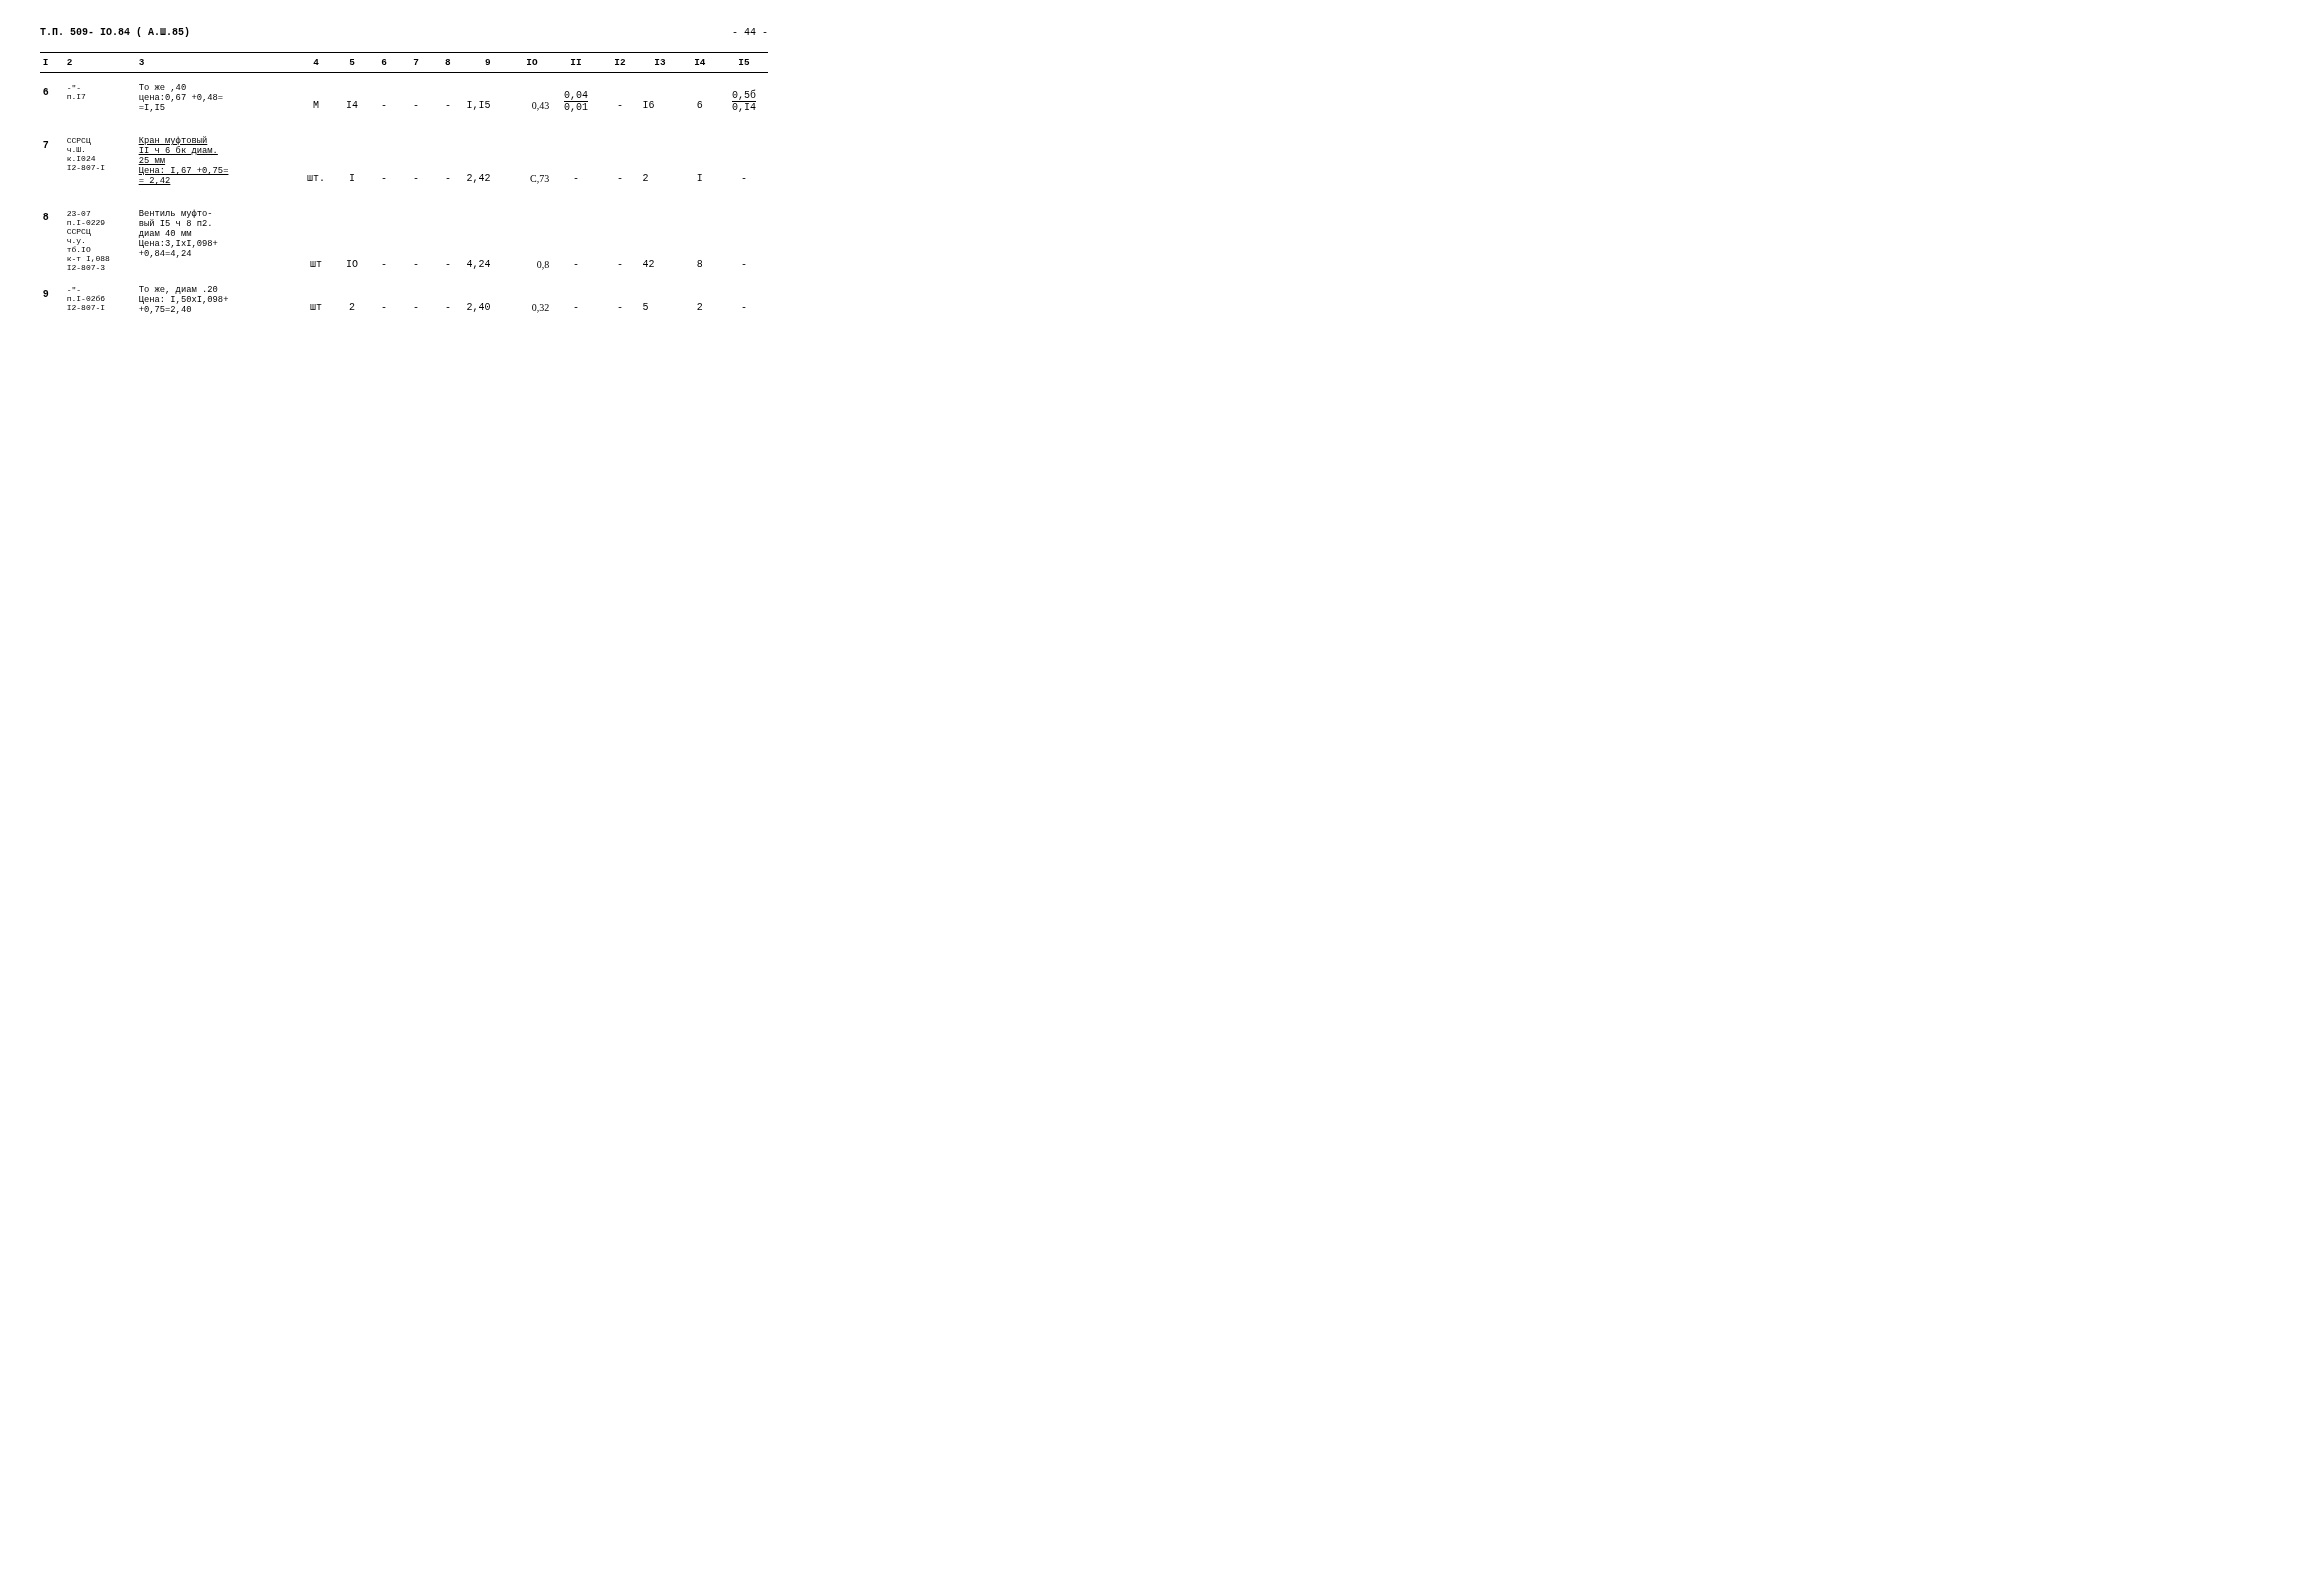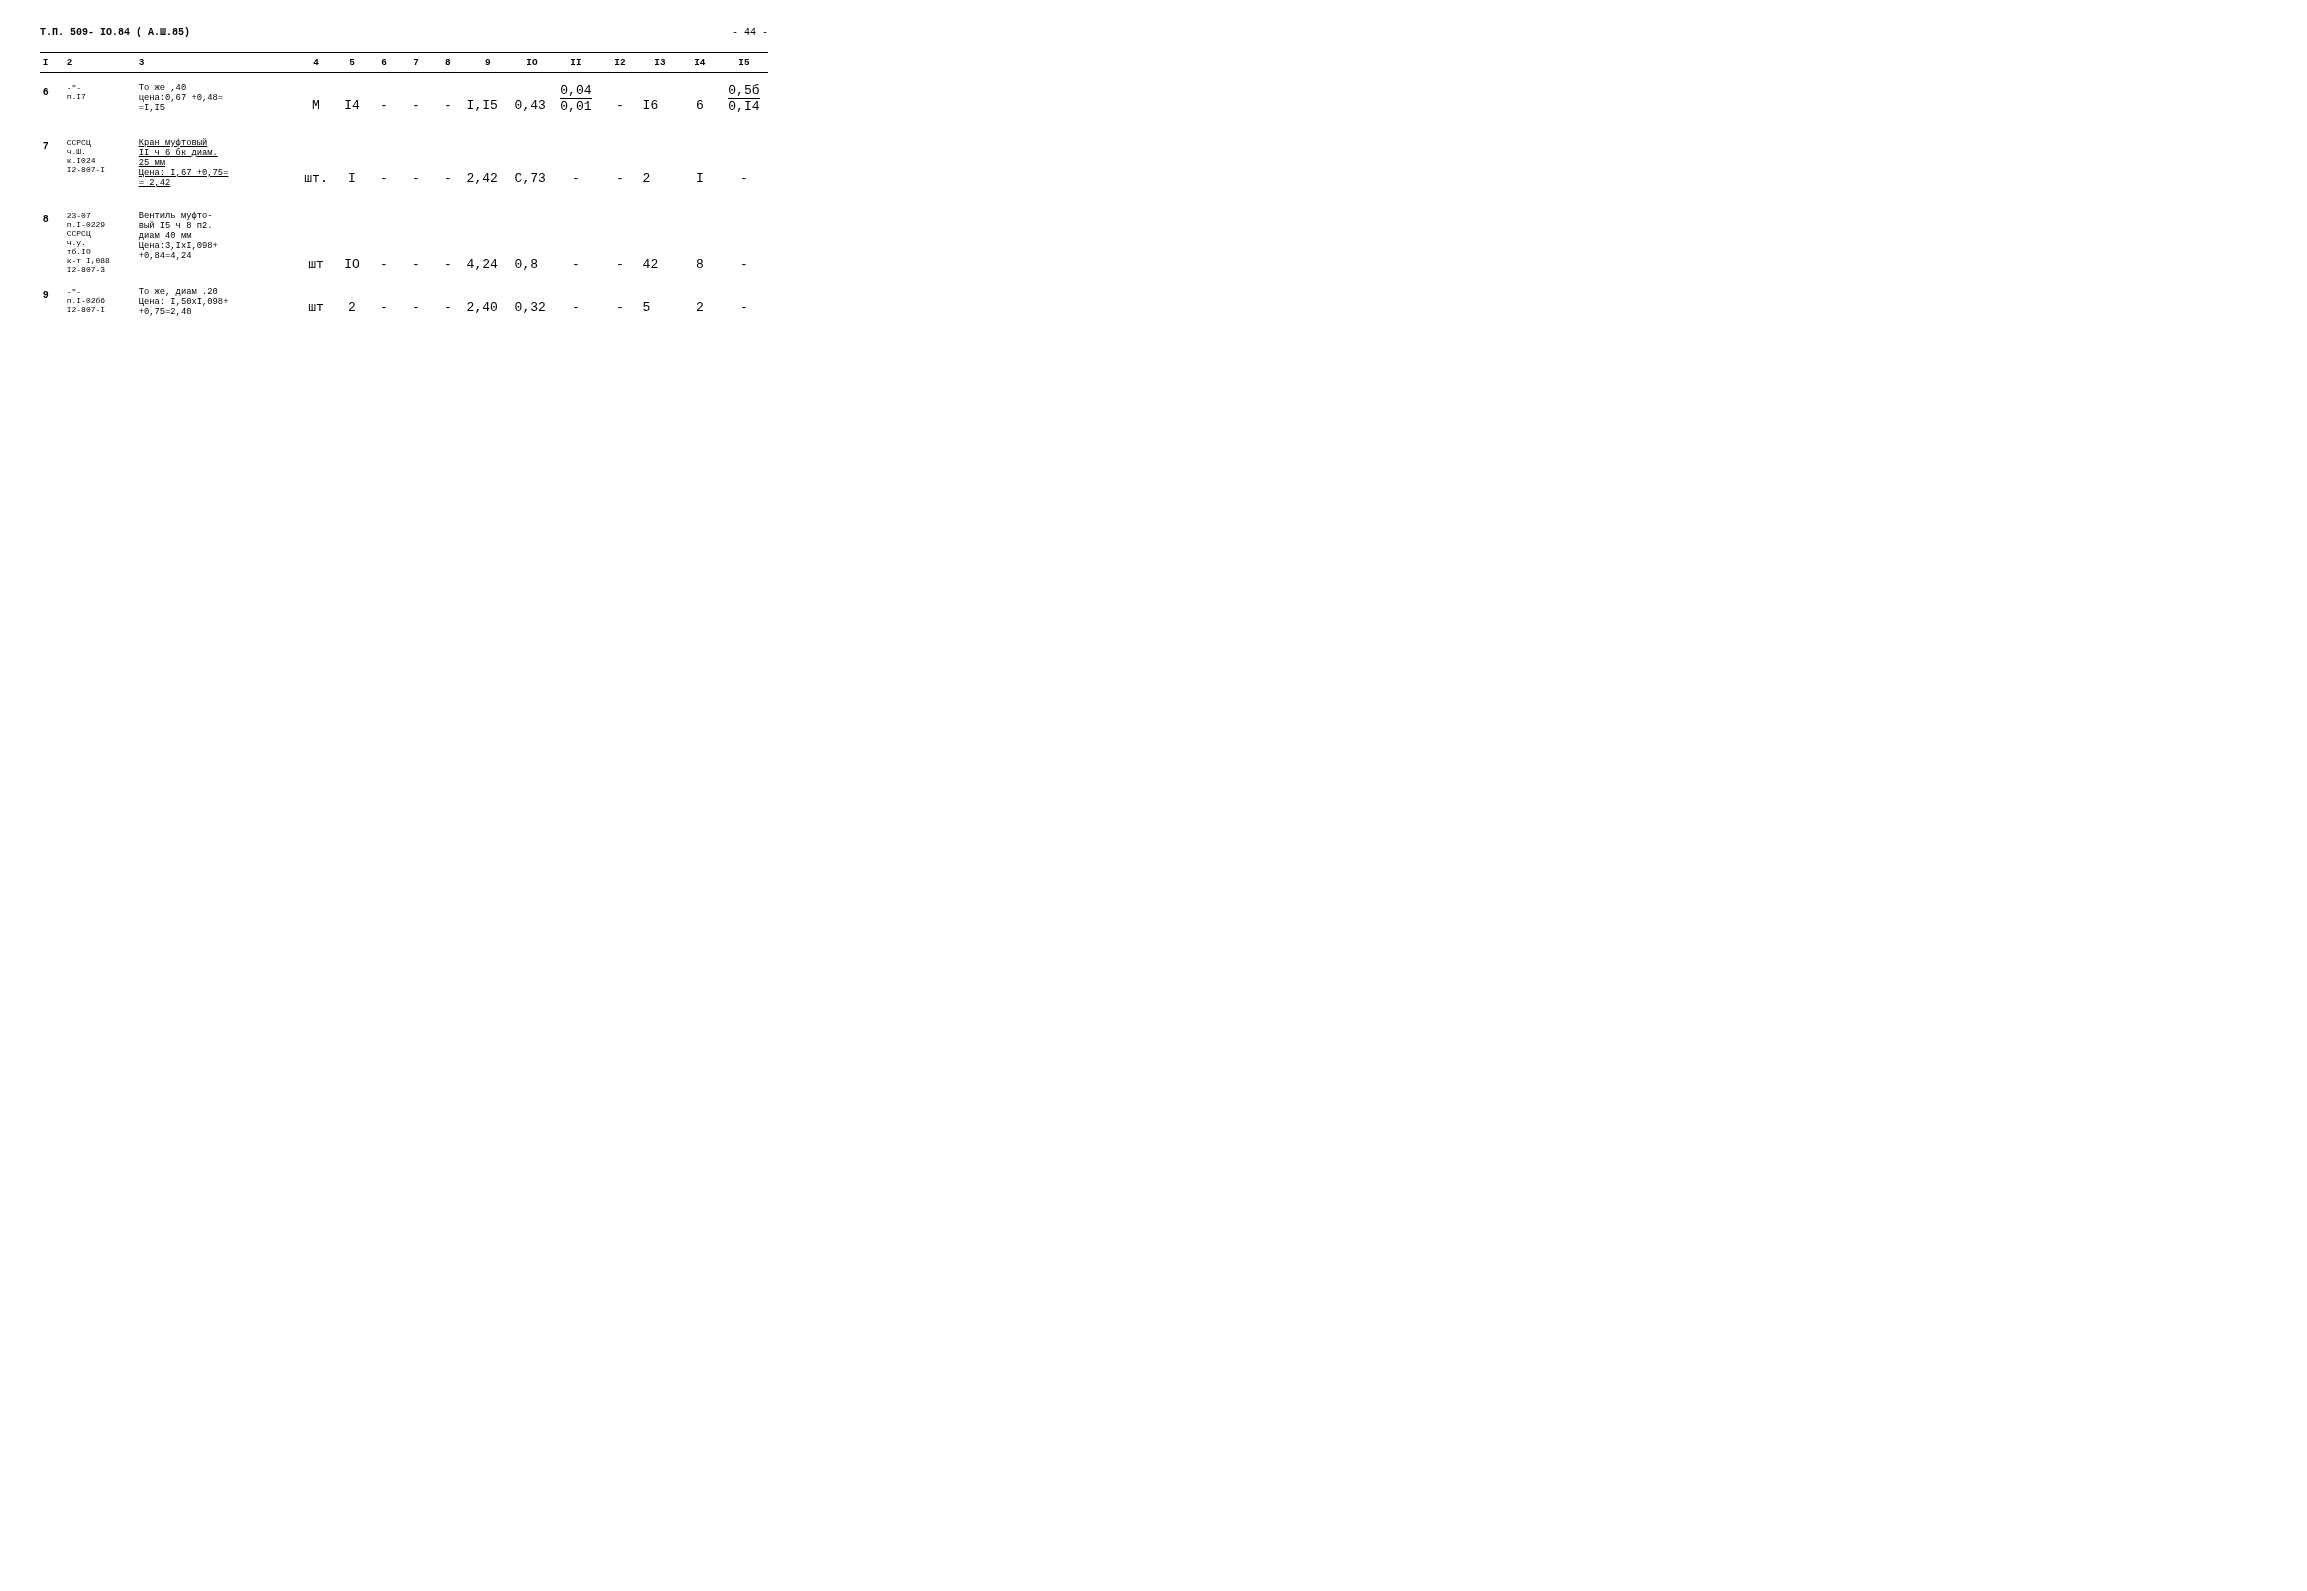--- a/index.html
+++ b/index.html
@@ -70,33 +70,33 @@
     .col-header-row th:nth-child(10) { width: 5%; }
     .col-header-row th:nth-child(11) { width: 6%; }
     .col-header-row th:nth-child(12) { width: 5%; }
     .col-header-row th:nth-child(13) { width: 5%; }
     .col-header-row th:nth-child(14) { width: 5%; }
     .col-header-row th:nth-child(15) { width: 6%; }
 
     .data-row td {
       padding: 2px 2.7px;
       vertical-align: top;
-      font-size: 13px;
+      font-size: 10px;
     }
 
     .data-row td:nth-child(1) { text-align: left; font-weight: bold; font-size: 10px; padding-top: 5.4px; }
     .data-row td:nth-child(2) { text-align: left; font-size: 8px; }
     .data-row td:nth-child(3) { text-align: left; font-size: 8.8px; }
     .data-row td:nth-child(4) { text-align: center; }
     .data-row td:nth-child(5) { text-align: center; }
     .data-row td:nth-child(6) { text-align: center; }
     .data-row td:nth-child(7) { text-align: center; }
     .data-row td:nth-child(8) { text-align: center; }
     .data-row td:nth-child(9) { }
-    .data-row td:nth-child(10) { text-align: left; }
+    .data-row td:nth-child(10) { text-align: right; font-family: Liberation Serif, serif; }
     .data-row td:nth-child(11) { text-align: center; }
     .data-row td:nth-child(12) { text-align: center; }
     .data-row td:nth-child(13) { text-align: left; }
     .data-row td:nth-child(14) { text-align: center; }
     .data-row td:nth-child(15) { text-align: center; }
 
     .row-spacer td {
       height: 9.4px;
     }
 

